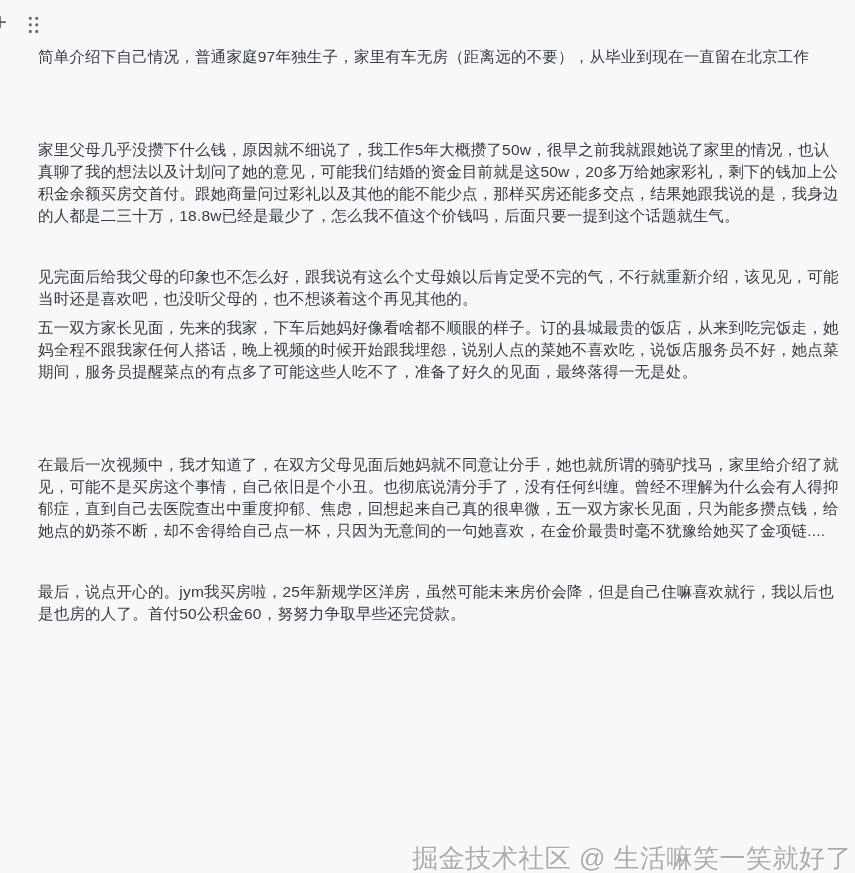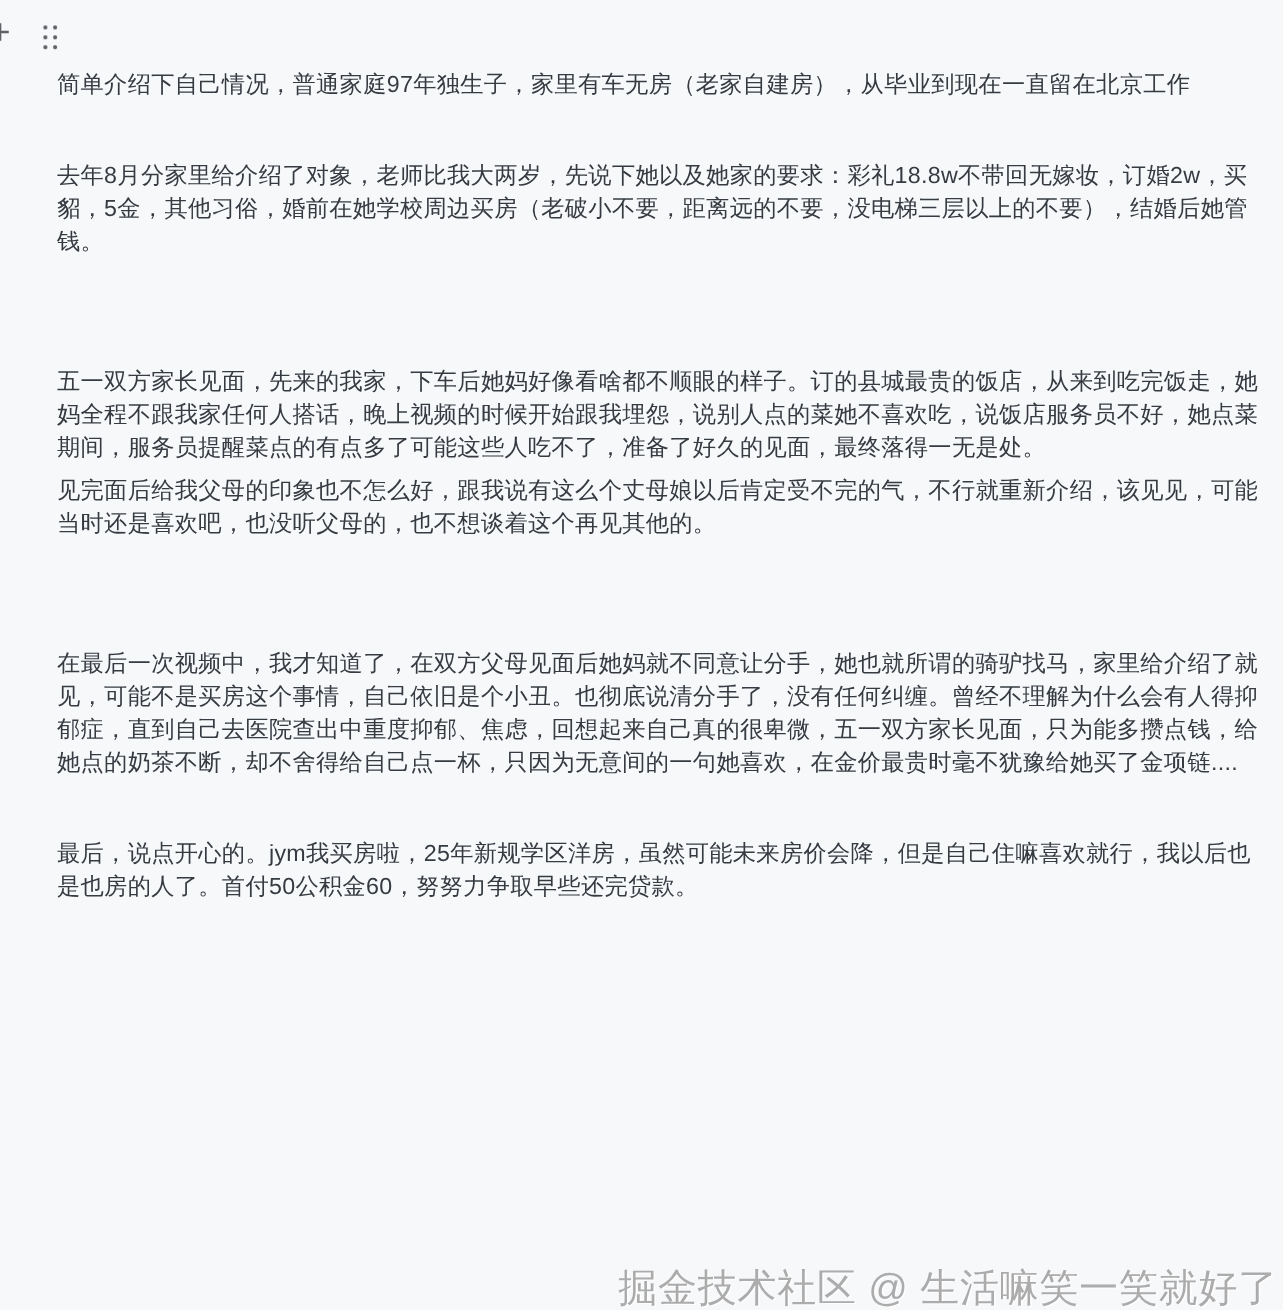--- a/index.html
+++ b/index.html
@@ -76,27 +76,27 @@
 </head>
 <body>
 
 <div class="canvas">
 
   <button class="plus-btn">+</button>
 
   <div class="drag-handle"></div>
 
   <article class="doc">
-      <p>简单介绍下自己情况，普通家庭97年独生子，家里有车无房（老家自建房），从毕业到现在一直留在北京工作</p>
-      <p class="empty"></p>
-      <p>去年8月分家里给介绍了对象，老师比我大两岁，先说下她以及她家的要求：彩礼18.8w不带回无嫁妆，订婚2w，买貂，5金，其他习俗，婚前在她学校周边买房（老破小不要，距离远的不要，没电梯三层以上的不要），结婚后她管钱。</p>
+      <p>简单介绍下自己情况，普通家庭97年独生子，家里有车无房（距离远的不要），从毕业到现在一直留在北京工作</p>
       <p class="empty"></p>
       <p class="empty"></p>
+      <p>家里父母几乎没攒下什么钱，原因就不细说了，我工作5年大概攒了50w，很早之前我就跟她说了家里的情况，也认真聊了我的想法以及计划问了她的意见，可能我们结婚的资金目前就是这50w，20多万给她家彩礼，剩下的钱加上公积金余额买房交首付。跟她商量问过彩礼以及其他的能不能少点，那样买房还能多交点，结果她跟我说的是，我身边的人都是二三十万，18.8w已经是最少了，怎么我不值这个价钱吗，后面只要一提到这个话题就生气。</p>
+      <p class="empty"></p>
+      <p>见完面后给我父母的印象也不怎么好，跟我说有这么个丈母娘以后肯定受不完的气，不行就重新介绍，该见见，可能当时还是喜欢吧，也没听父母的，也不想谈着这个再见其他的。</p>
       <p>五一双方家长见面，先来的我家，下车后她妈好像看啥都不顺眼的样子。订的县城最贵的饭店，从来到吃完饭走，她妈全程不跟我家任何人搭话，晚上视频的时候开始跟我埋怨，说别人点的菜她不喜欢吃，说饭店服务员不好，她点菜期间，服务员提醒菜点的有点多了可能这些人吃不了，准备了好久的见面，最终落得一无是处。</p>
-      <p>见完面后给我父母的印象也不怎么好，跟我说有这么个丈母娘以后肯定受不完的气，不行就重新介绍，该见见，可能当时还是喜欢吧，也没听父母的，也不想谈着这个再见其他的。</p>
       <p class="empty"></p>
       <p class="empty"></p>
       <p>在最后一次视频中，我才知道了，在双方父母见面后她妈就不同意让分手，她也就所谓的骑驴找马，家里给介绍了就见，可能不是买房这个事情，自己依旧是个小丑。也彻底说清分手了，没有任何纠缠。曾经不理解为什么会有人得抑郁症，直到自己去医院查出中重度抑郁、焦虑，回想起来自己真的很卑微，五一双方家长见面，只为能多攒点钱，给她点的奶茶不断，却不舍得给自己点一杯，只因为无意间的一句她喜欢，在金价最贵时毫不犹豫给她买了金项链....</p>
       <p class="empty"></p>
       <p>最后，说点开心的。jym我买房啦，25年新规学区洋房，虽然可能未来房价会降，但是自己住嘛喜欢就行，我以后也是也房的人了。首付50公积金60，努努力争取早些还完贷款。</p>
     </article>
 
   <div class="watermark">掘金技术社区 @ 生活嘛笑一笑就好了</div>
 
 </div>

